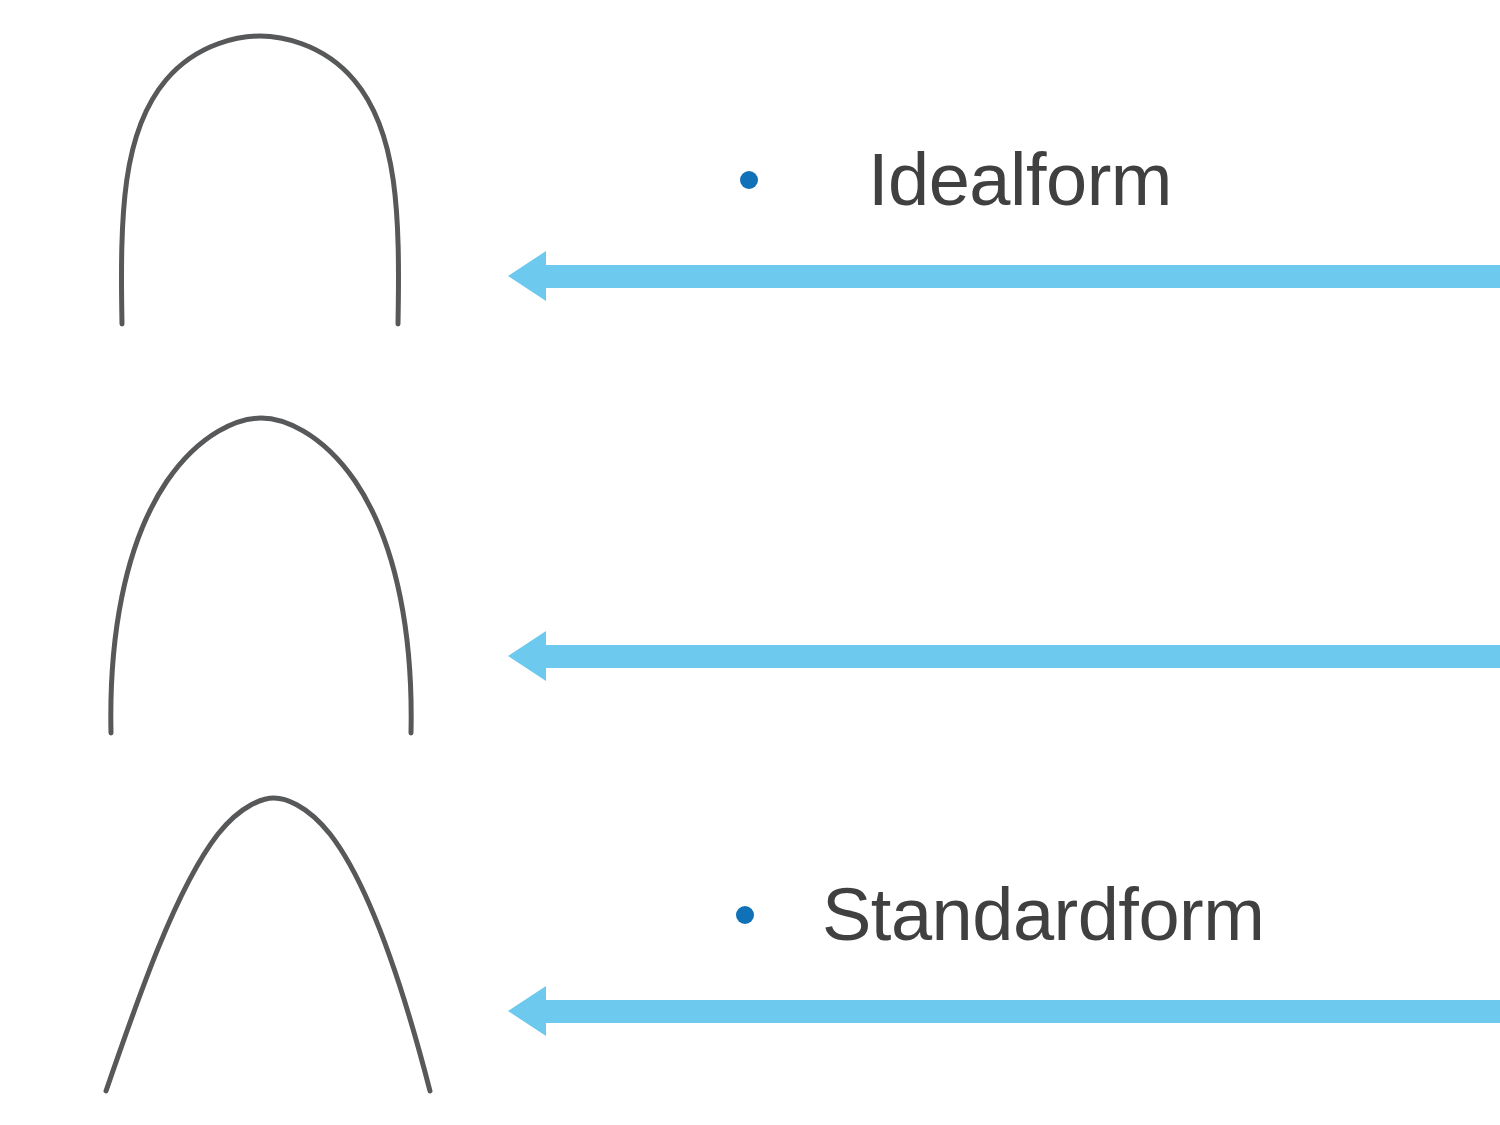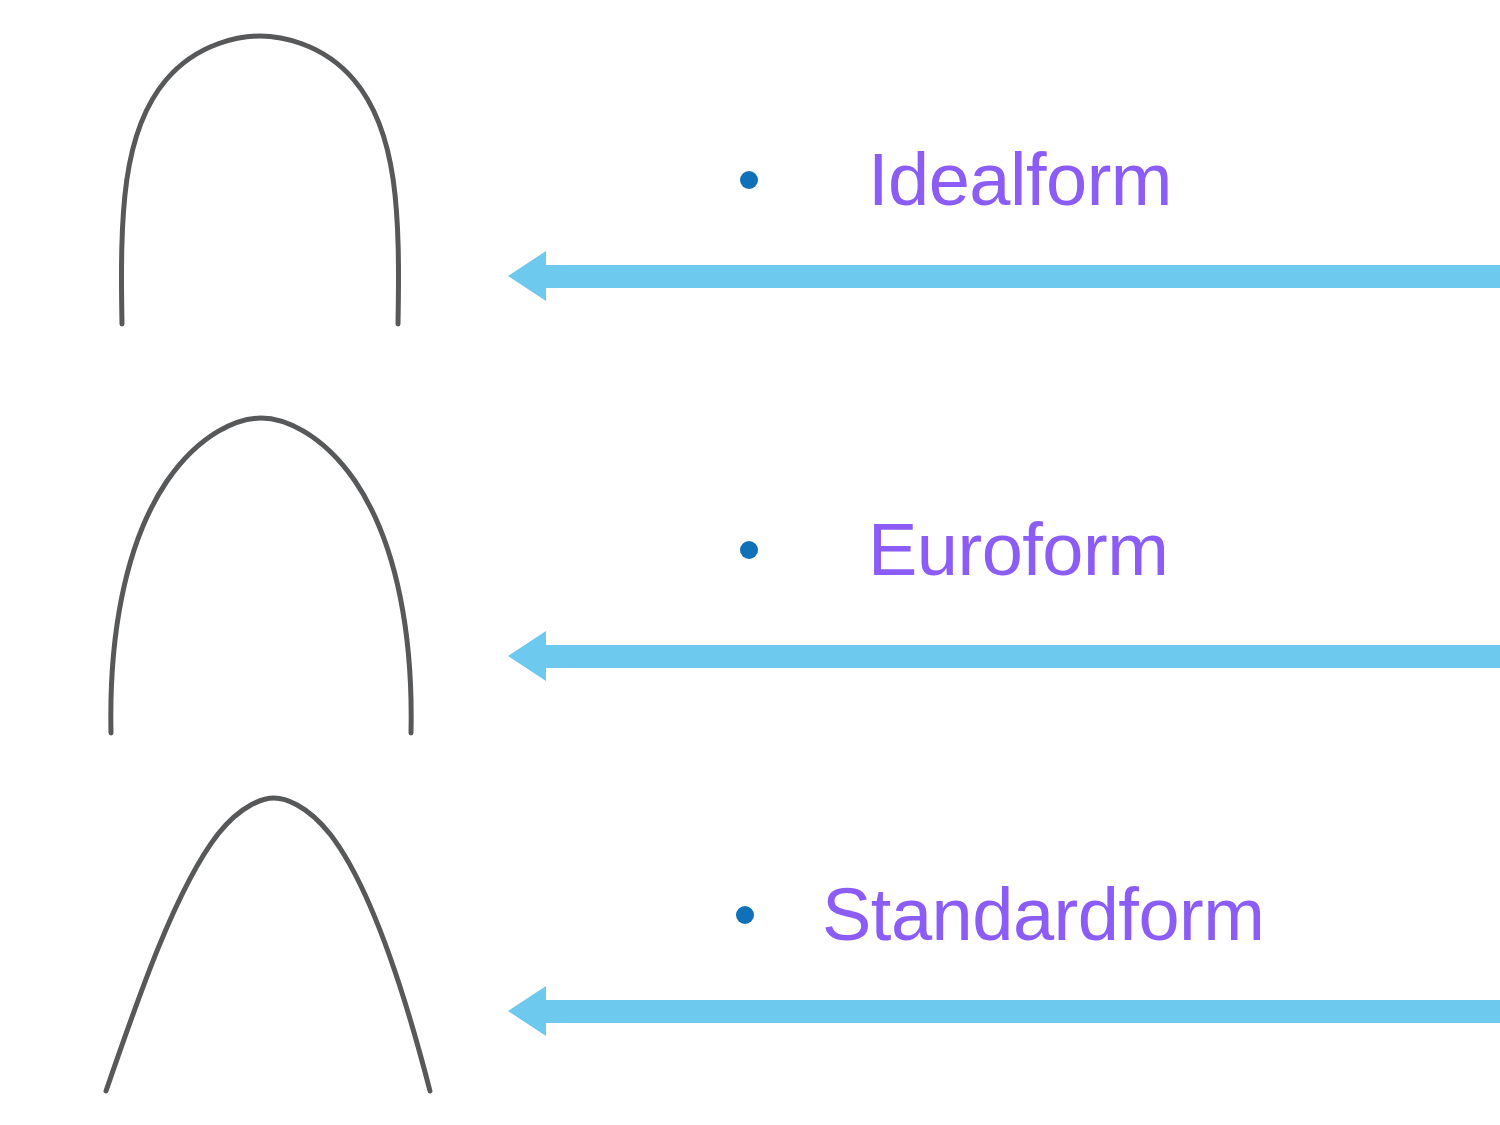--- a/index.html
+++ b/index.html
@@ -57,21 +57,21 @@
     align-items: center;
   }
   .bullet-dot {
     width: 18px;
     height: 18px;
     border-radius: 50%;
     background: #1070b8;
     flex: 0 0 auto;
   }
   .bullet-label {
-    color: #8b5cf6;
+    color: #404040;
     font-size: 74px;
     line-height: 1;
     font-weight: 400;
     white-space: nowrap;
     letter-spacing: -0.5px;
   }
 
   #label-row-0 { top: 143px; left: 740px; }
   #label-row-0 .bullet-label { margin-left: 110px; }
 
@@ -116,24 +116,20 @@
                C 344 150, 358 246, 356 337"></path>
     </svg>
   </div>
 
   <div class="arrow" id="arrow-row-1">
     <svg viewBox="0 0 1000 70" width="1000" height="70" preserveAspectRatio="none">
       <polygon fill="#6dc9ee" points="0,35 38,10 38,24 1000,24 1000,47 38,47 38,60"></polygon>
     </svg>
   </div>
 
-  <div class="bullet-row" id="label-row-1">
-    <span class="bullet-dot"></span>
-    <span class="bullet-label">Euroform</span>
-  </div>
 
   <div class="archwire-figure" id="arch-row-2">
     <svg viewBox="0 0 440 330" width="440" height="330">
       <path class="arch-path" d="M 56 313
                C 88 220, 126 110, 168 56
                C 192 26, 214 20, 224 20
                C 234 20, 256 26, 280 56
                C 322 110, 356 220, 380 313"></path>
     </svg>
   </div>

